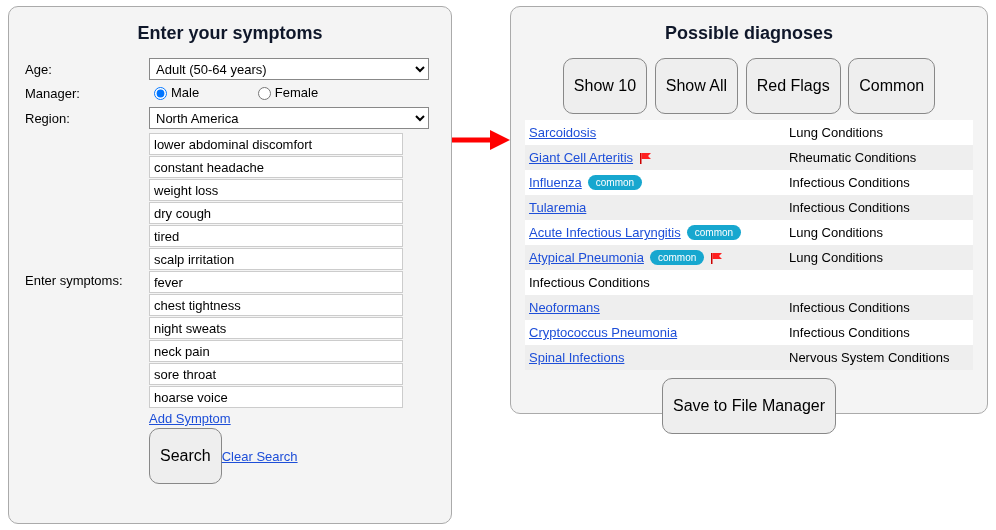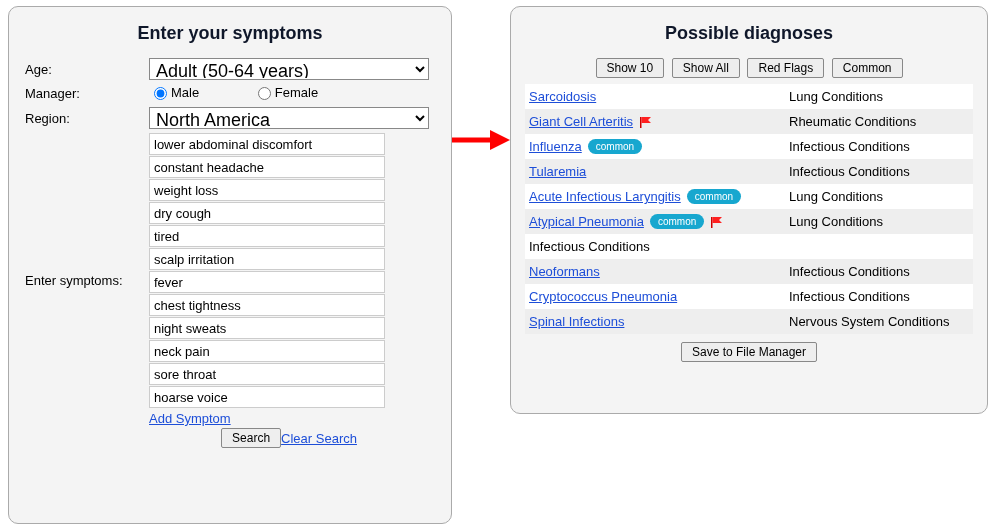--- a/index.html
+++ b/index.html
@@ -48,25 +48,25 @@
     padding-left: 2px;
   }
   .row > .ctl {
     flex: 1;
   }
   select.full {
     width: 280px;
     height: 22px;
     border: 1px solid #888;
     background: #fff;
-    font-size: 18px;
+    font-size: 13px;
     padding: 1px 2px;
   }
   input[type=text].sym {
-    width: 236px;
+    width: 254px;
     height: 22px;
     border: 1px solid #ccc;
     background: #fff;
     font-size: 13px;
     padding: 1px 4px;
     margin-bottom: 1px;
   }
   .radio-wrap {
     display: inline-flex;
     align-items: center;
@@ -87,33 +87,33 @@
     display: flex;
     flex-direction: column;
   }
   a.link {
     color: #1d4ed8;
     text-decoration: underline;
     cursor: pointer;
   }
   .footer-row {
     display: flex;
-    justify-content: center;
+    justify-content: flex-start;
     align-items: center;
     margin-top: 2px;
     margin-left: 126px;
     width: 280px;
   }
   button.btn {
     font-family: Arial, Helvetica, sans-serif;
-    font-size: 12px;
-    padding: 2px 10px;
+    font-size: 16px;
+    padding: 18px 10px;
     border: 1px solid #888;
     background: #eeeeee;
-    border-radius: 2px;
+    border-radius: 10px;
     cursor: pointer;
   }
   .filter-row {
     text-align: center;
     margin-bottom: 6px;
   }
   .filter-row button { margin: 0 2px; }
   .diag-list {
     width: 100%;
   }

